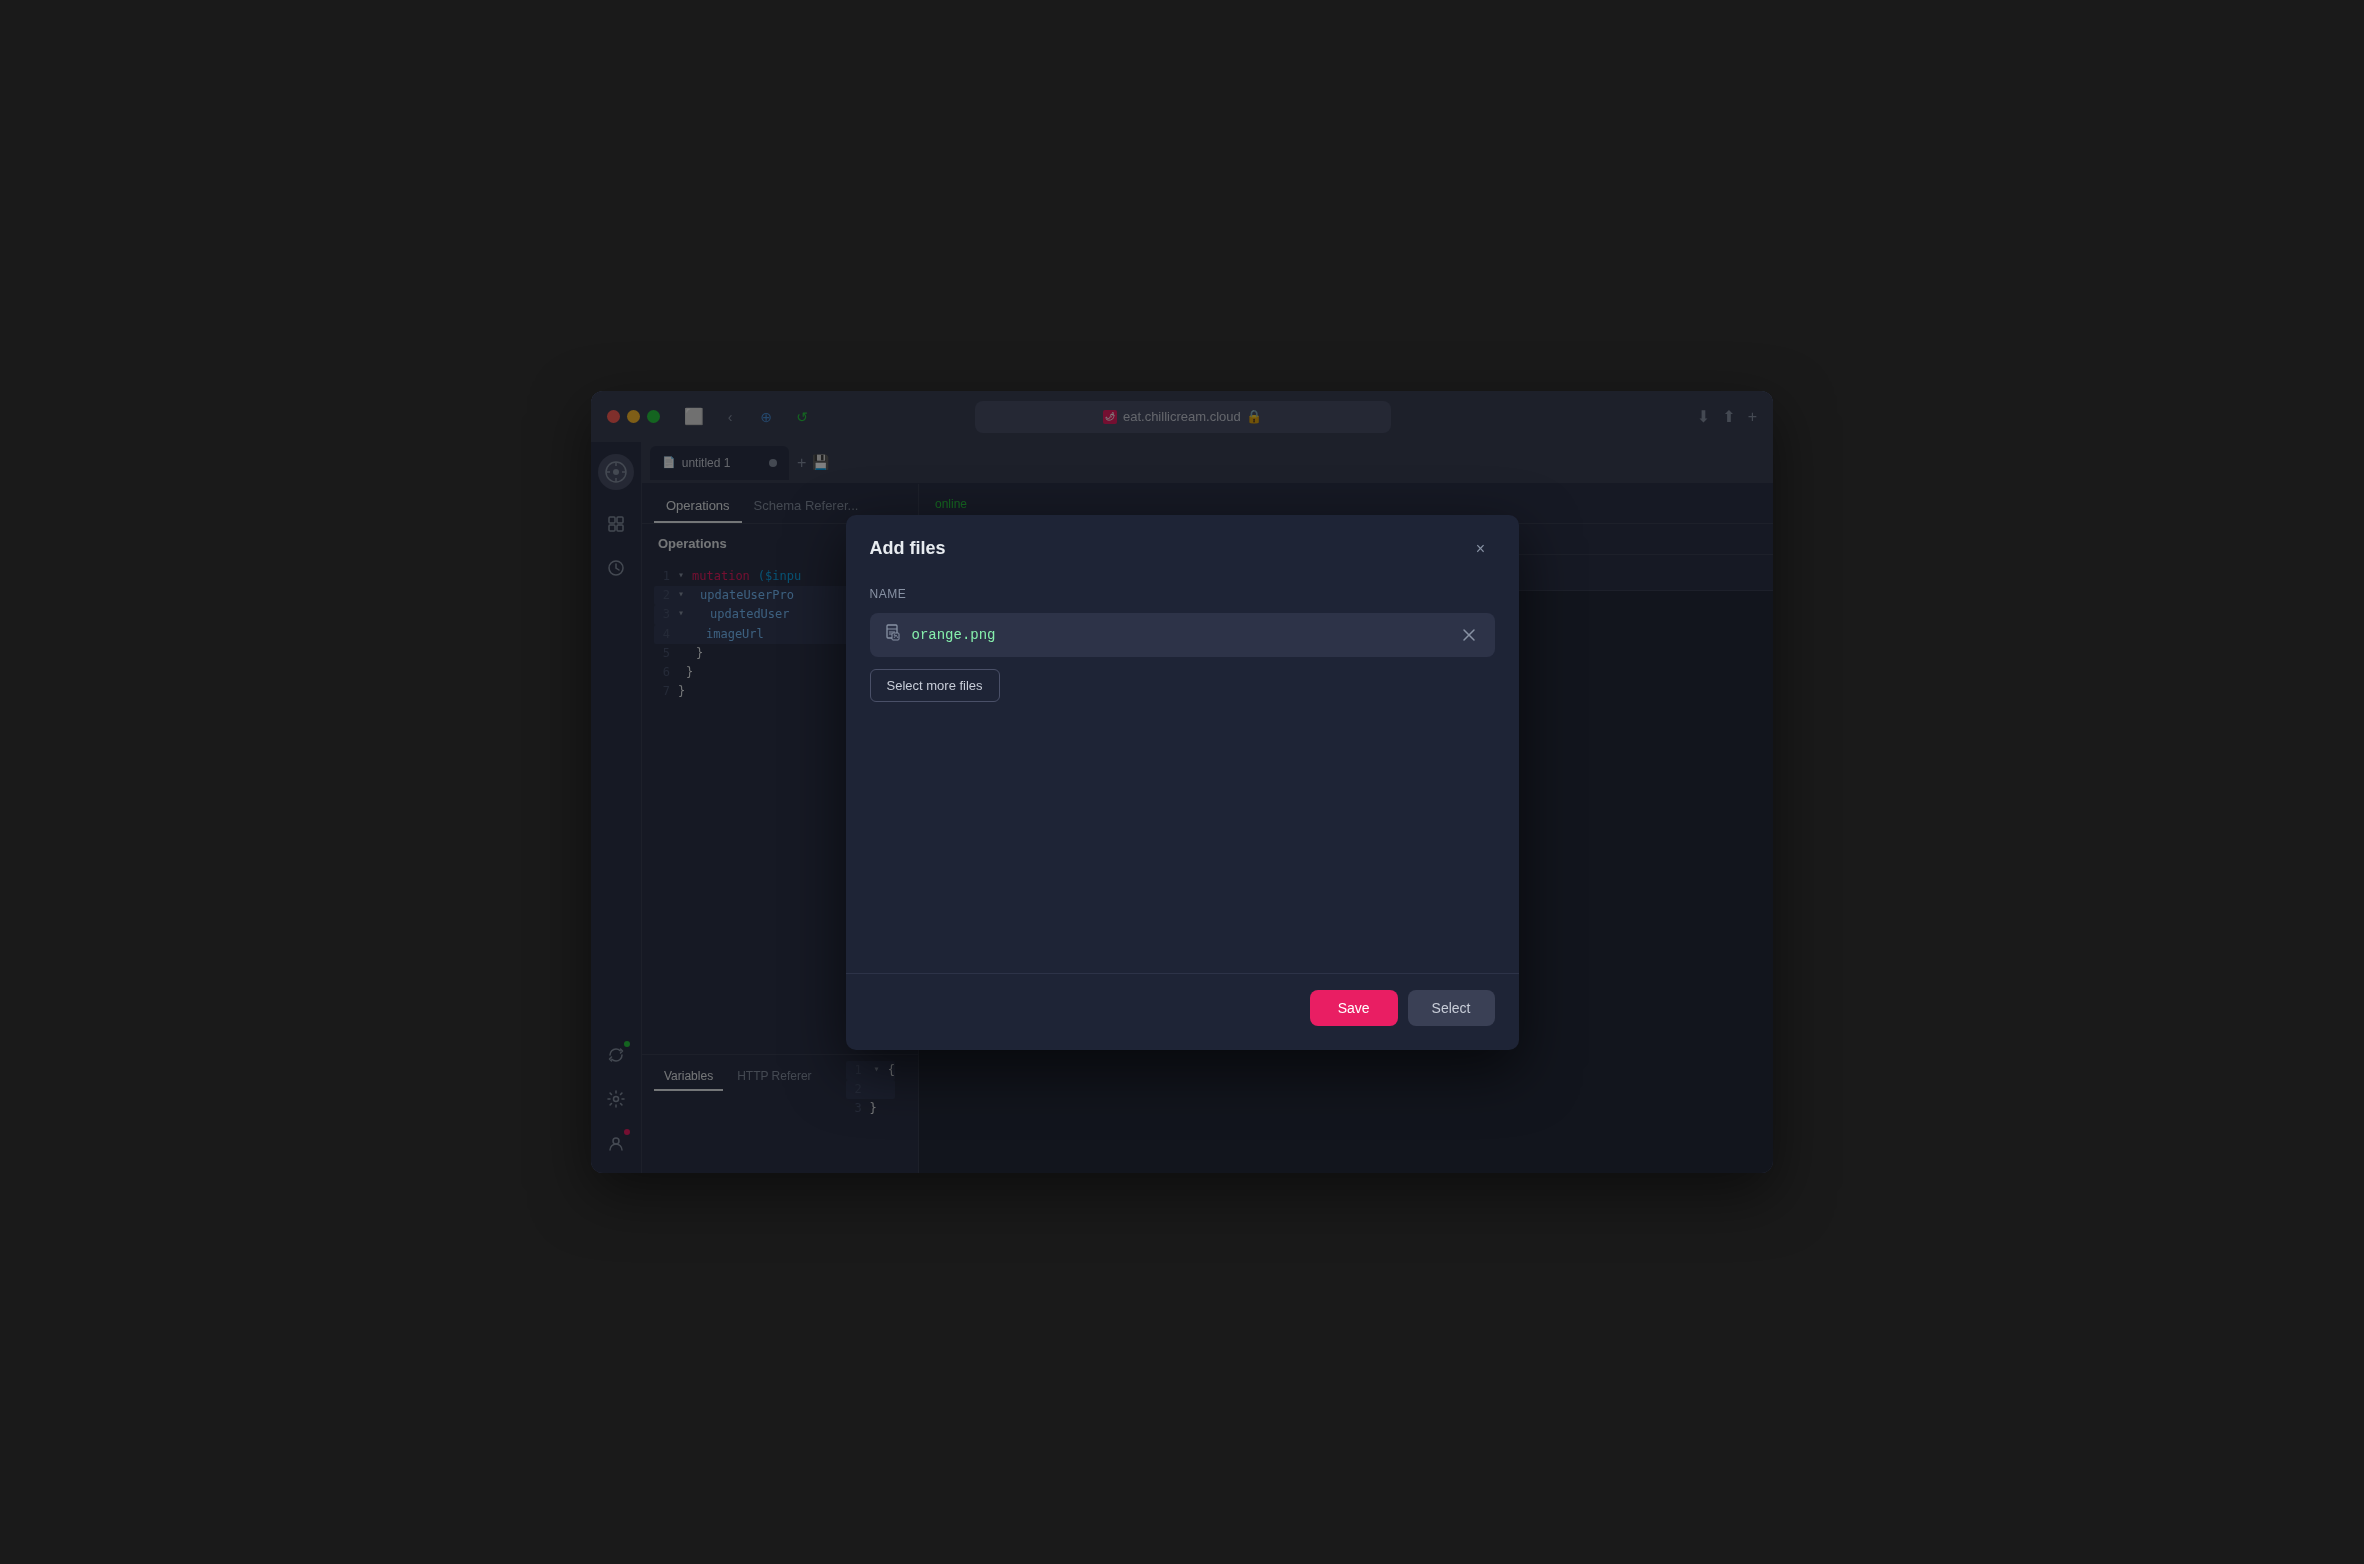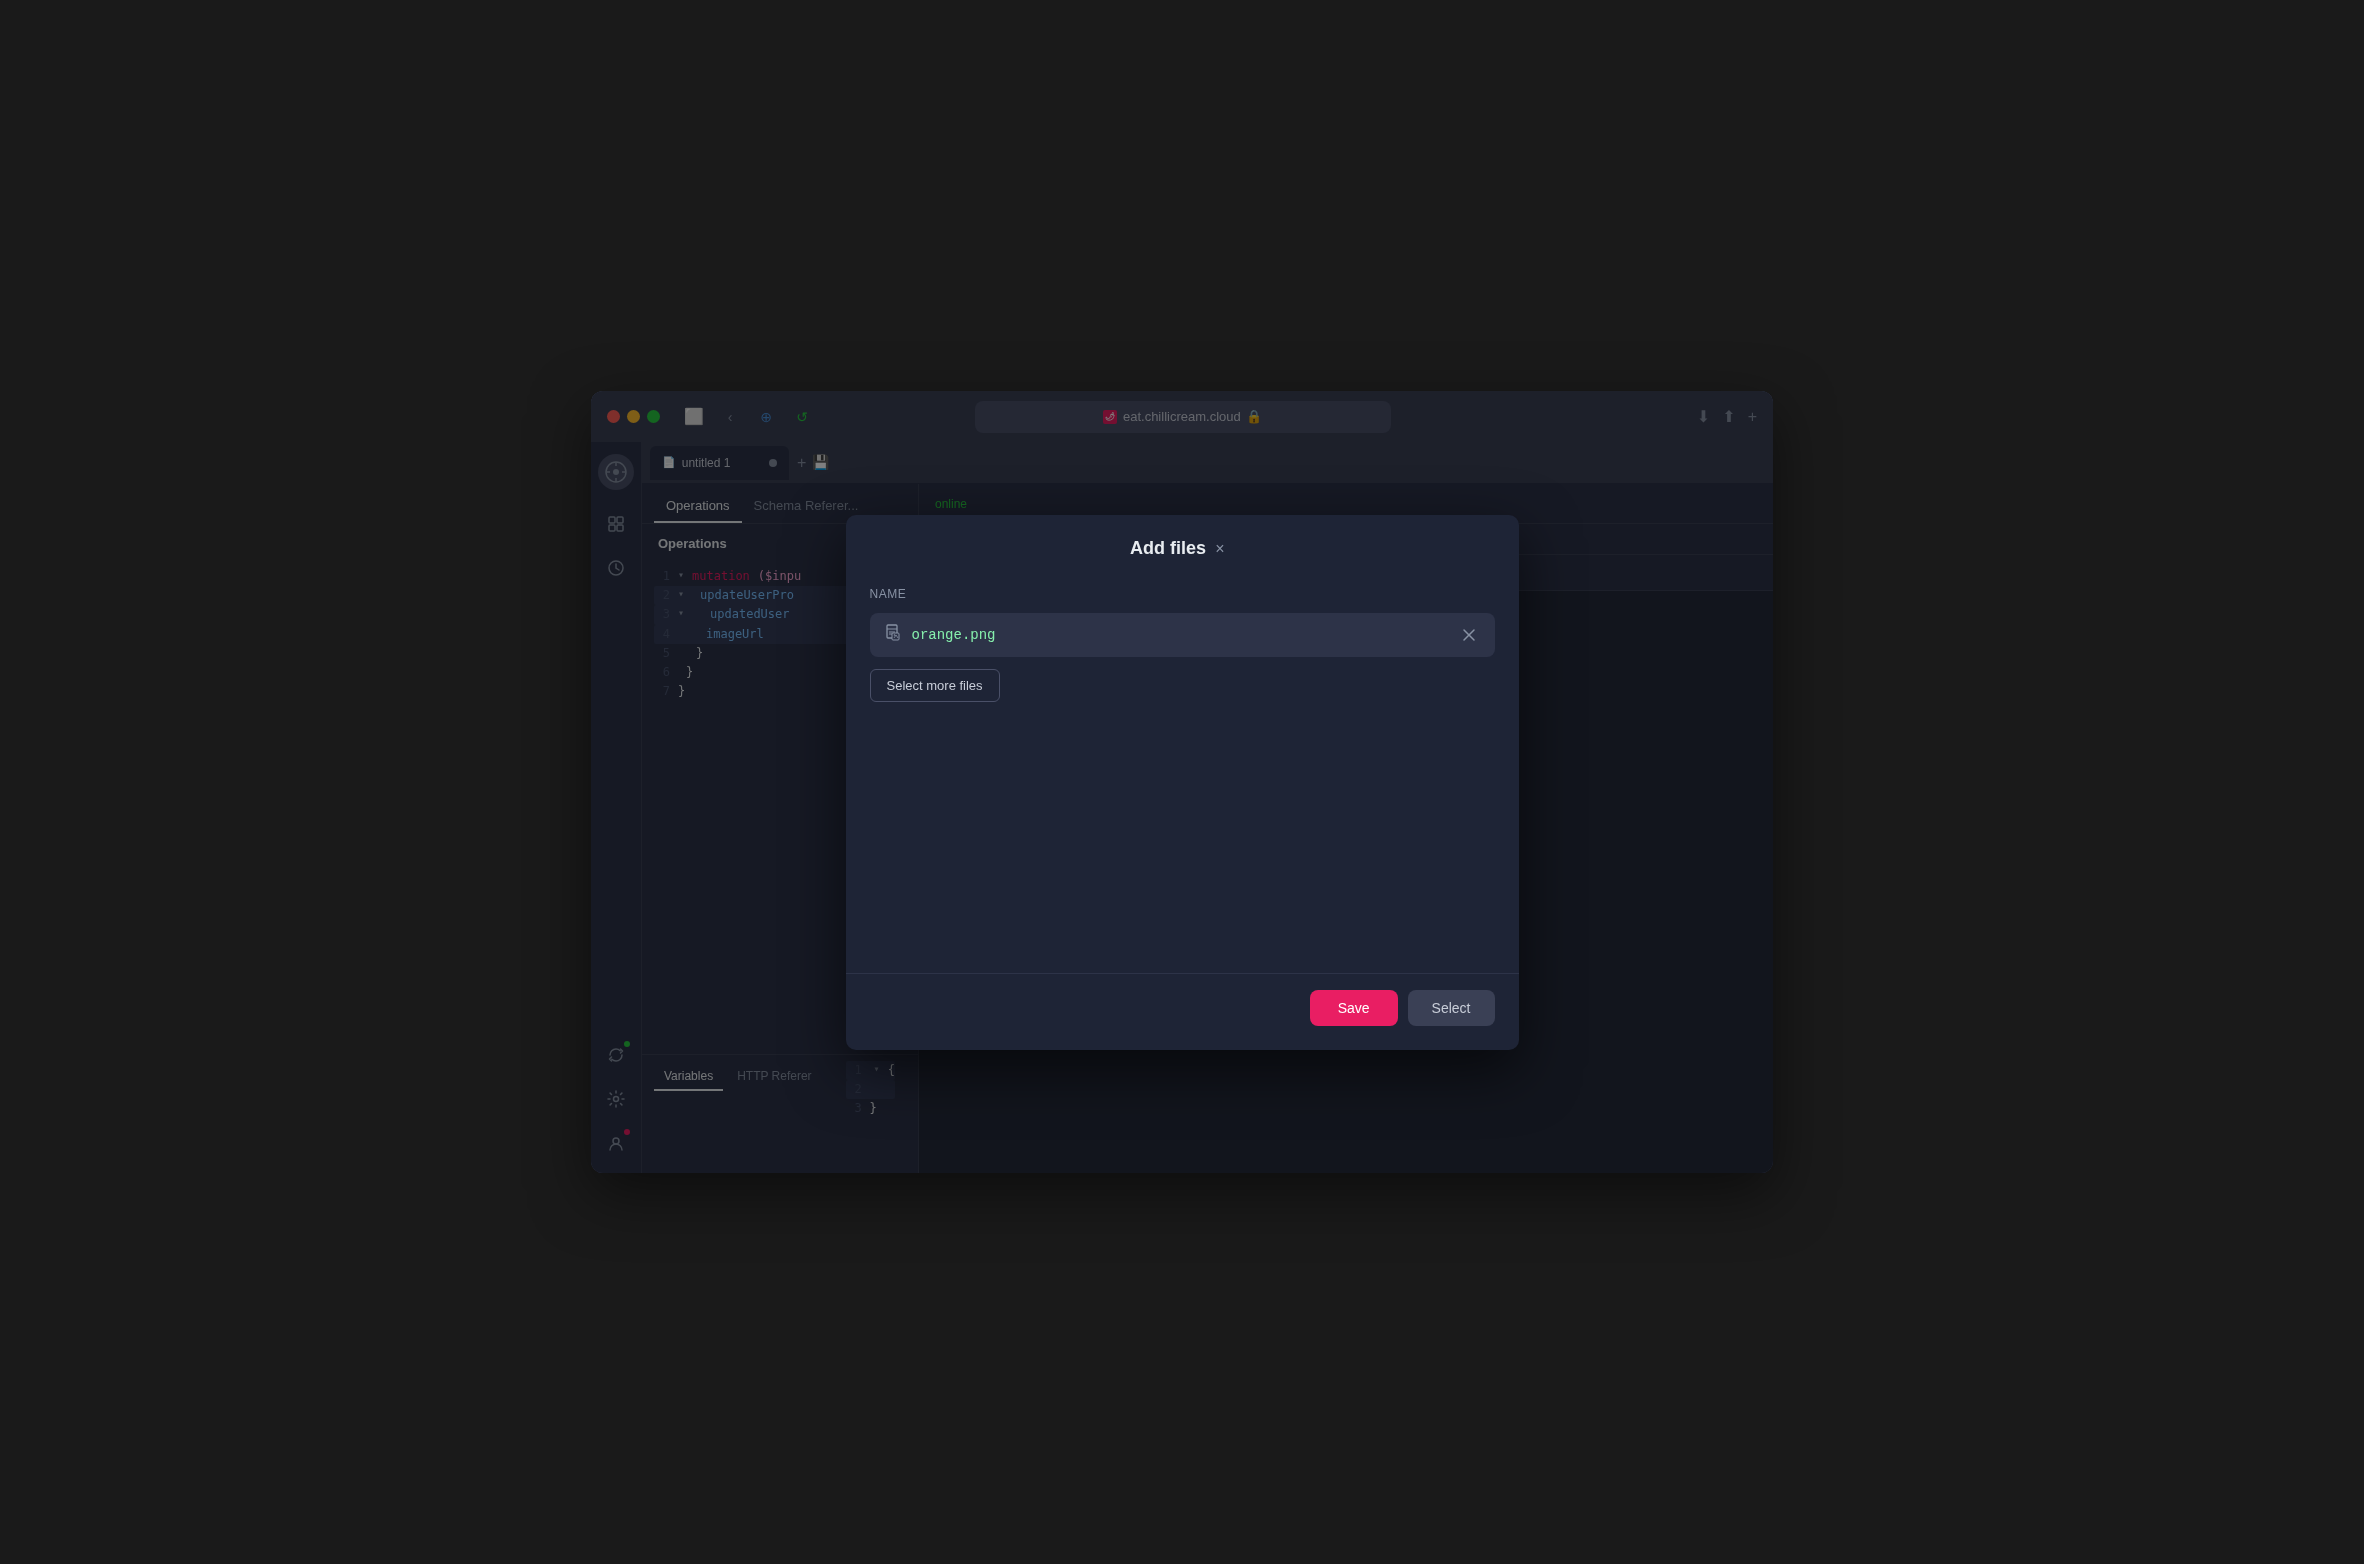--- a/index.html
+++ b/index.html
@@ -425,21 +425,21 @@
       min-height: 535px;
       box-shadow: 0 20px 59px rgba(0,0,0,0.6);
       display: flex;
       flex-direction: column;
       overflow: hidden;
     }
 
     .modal-header {
       display: flex;
       align-items: center;
-      justify-content: center;
+      justify-content: space-between;
       padding: 20px 24px 16px;
     }
 
     .modal-title {
       font-size: 18px;
       font-weight: 600;
       color: #e8ecf0;
     }
 
     .modal-close {
@@ -662,21 +662,21 @@
             <div class="panel-tab">
               <span>Schema Referer...</span>
             </div>
           </div>
           <div class="panel-section-title">Operations</div>
           <div class="code-editor">
             <div class="code-line">
               <span class="line-num">1</span>
               <span class="code-arrow">▾</span>
               <span class="kw-mutation">mutation</span>
-              <span style="color:#f9a8d4;"> ($inpu</span>
+              <span style="color:#0ea5e9;"> ($inpu</span>
             </div>
             <div class="code-line highlight-line">
               <span class="line-num">2</span>
               <span class="code-arrow">▾</span>
               <span class="kw-field" style="padding-left:8px;">updateUserPro</span>
             </div>
             <div class="code-line highlight-line">
               <span class="line-num">3</span>
               <span class="code-arrow">▾</span>
               <span class="kw-field" style="padding-left:18px;">updatedUser</span>

